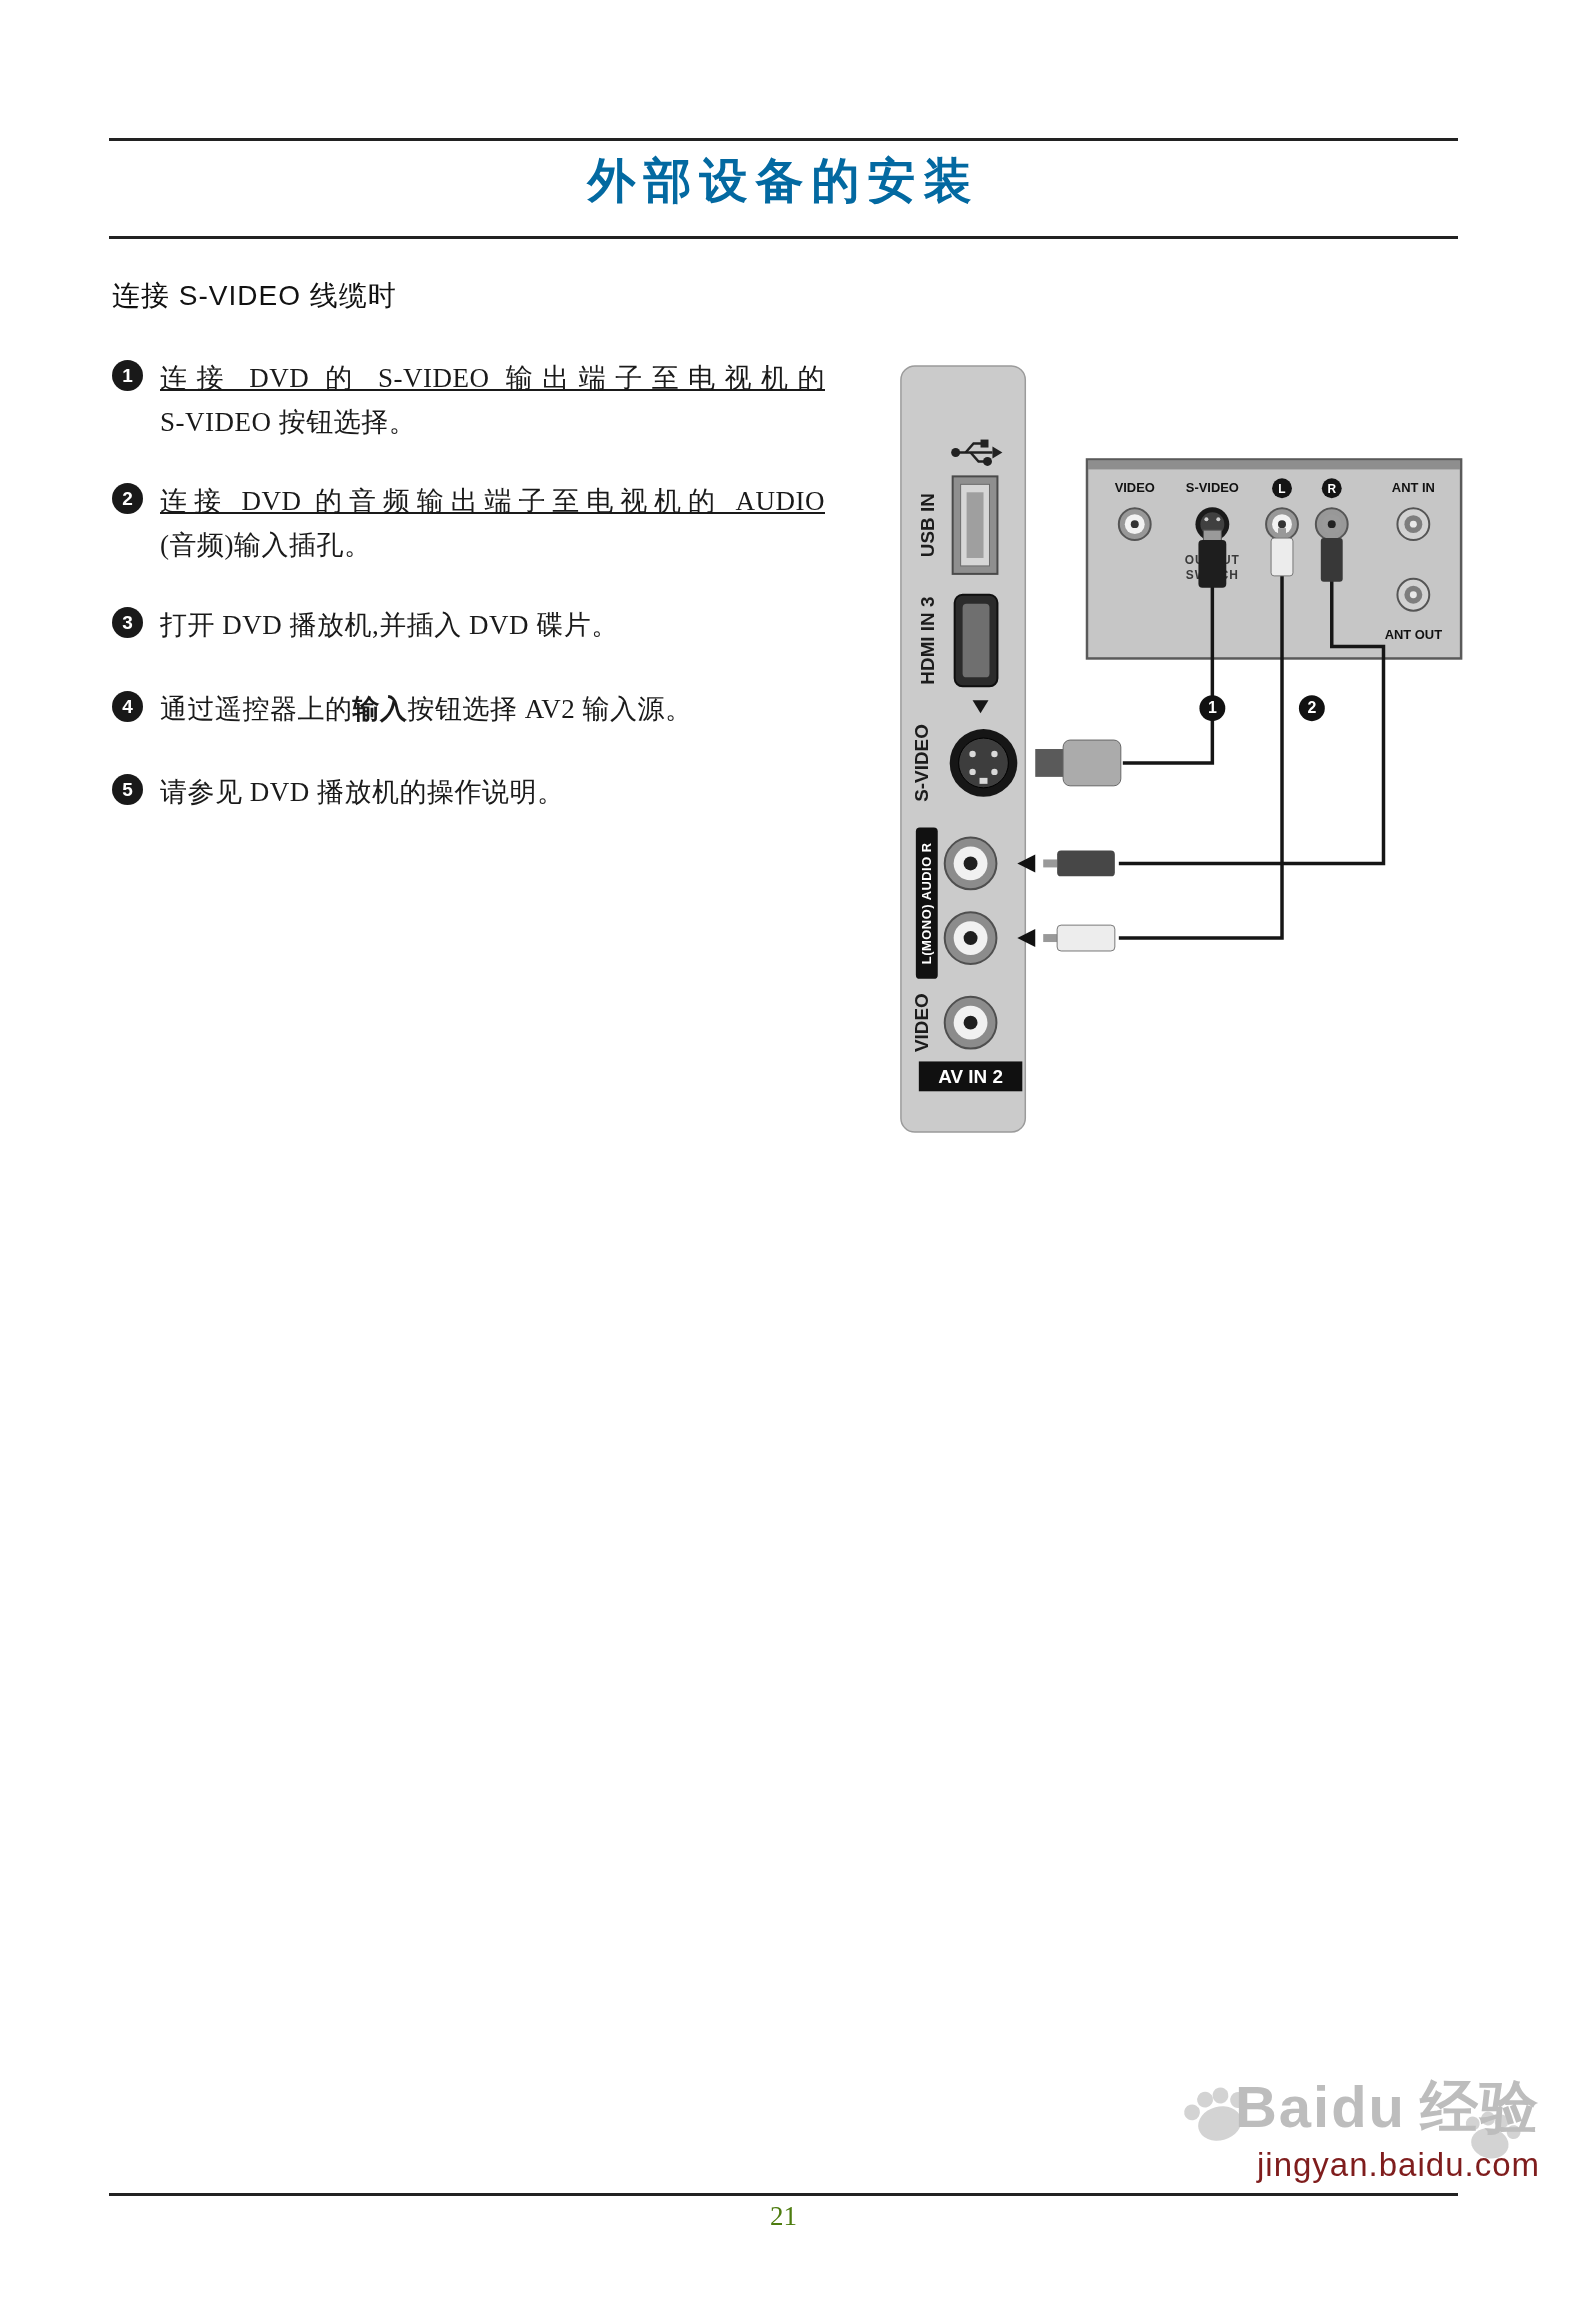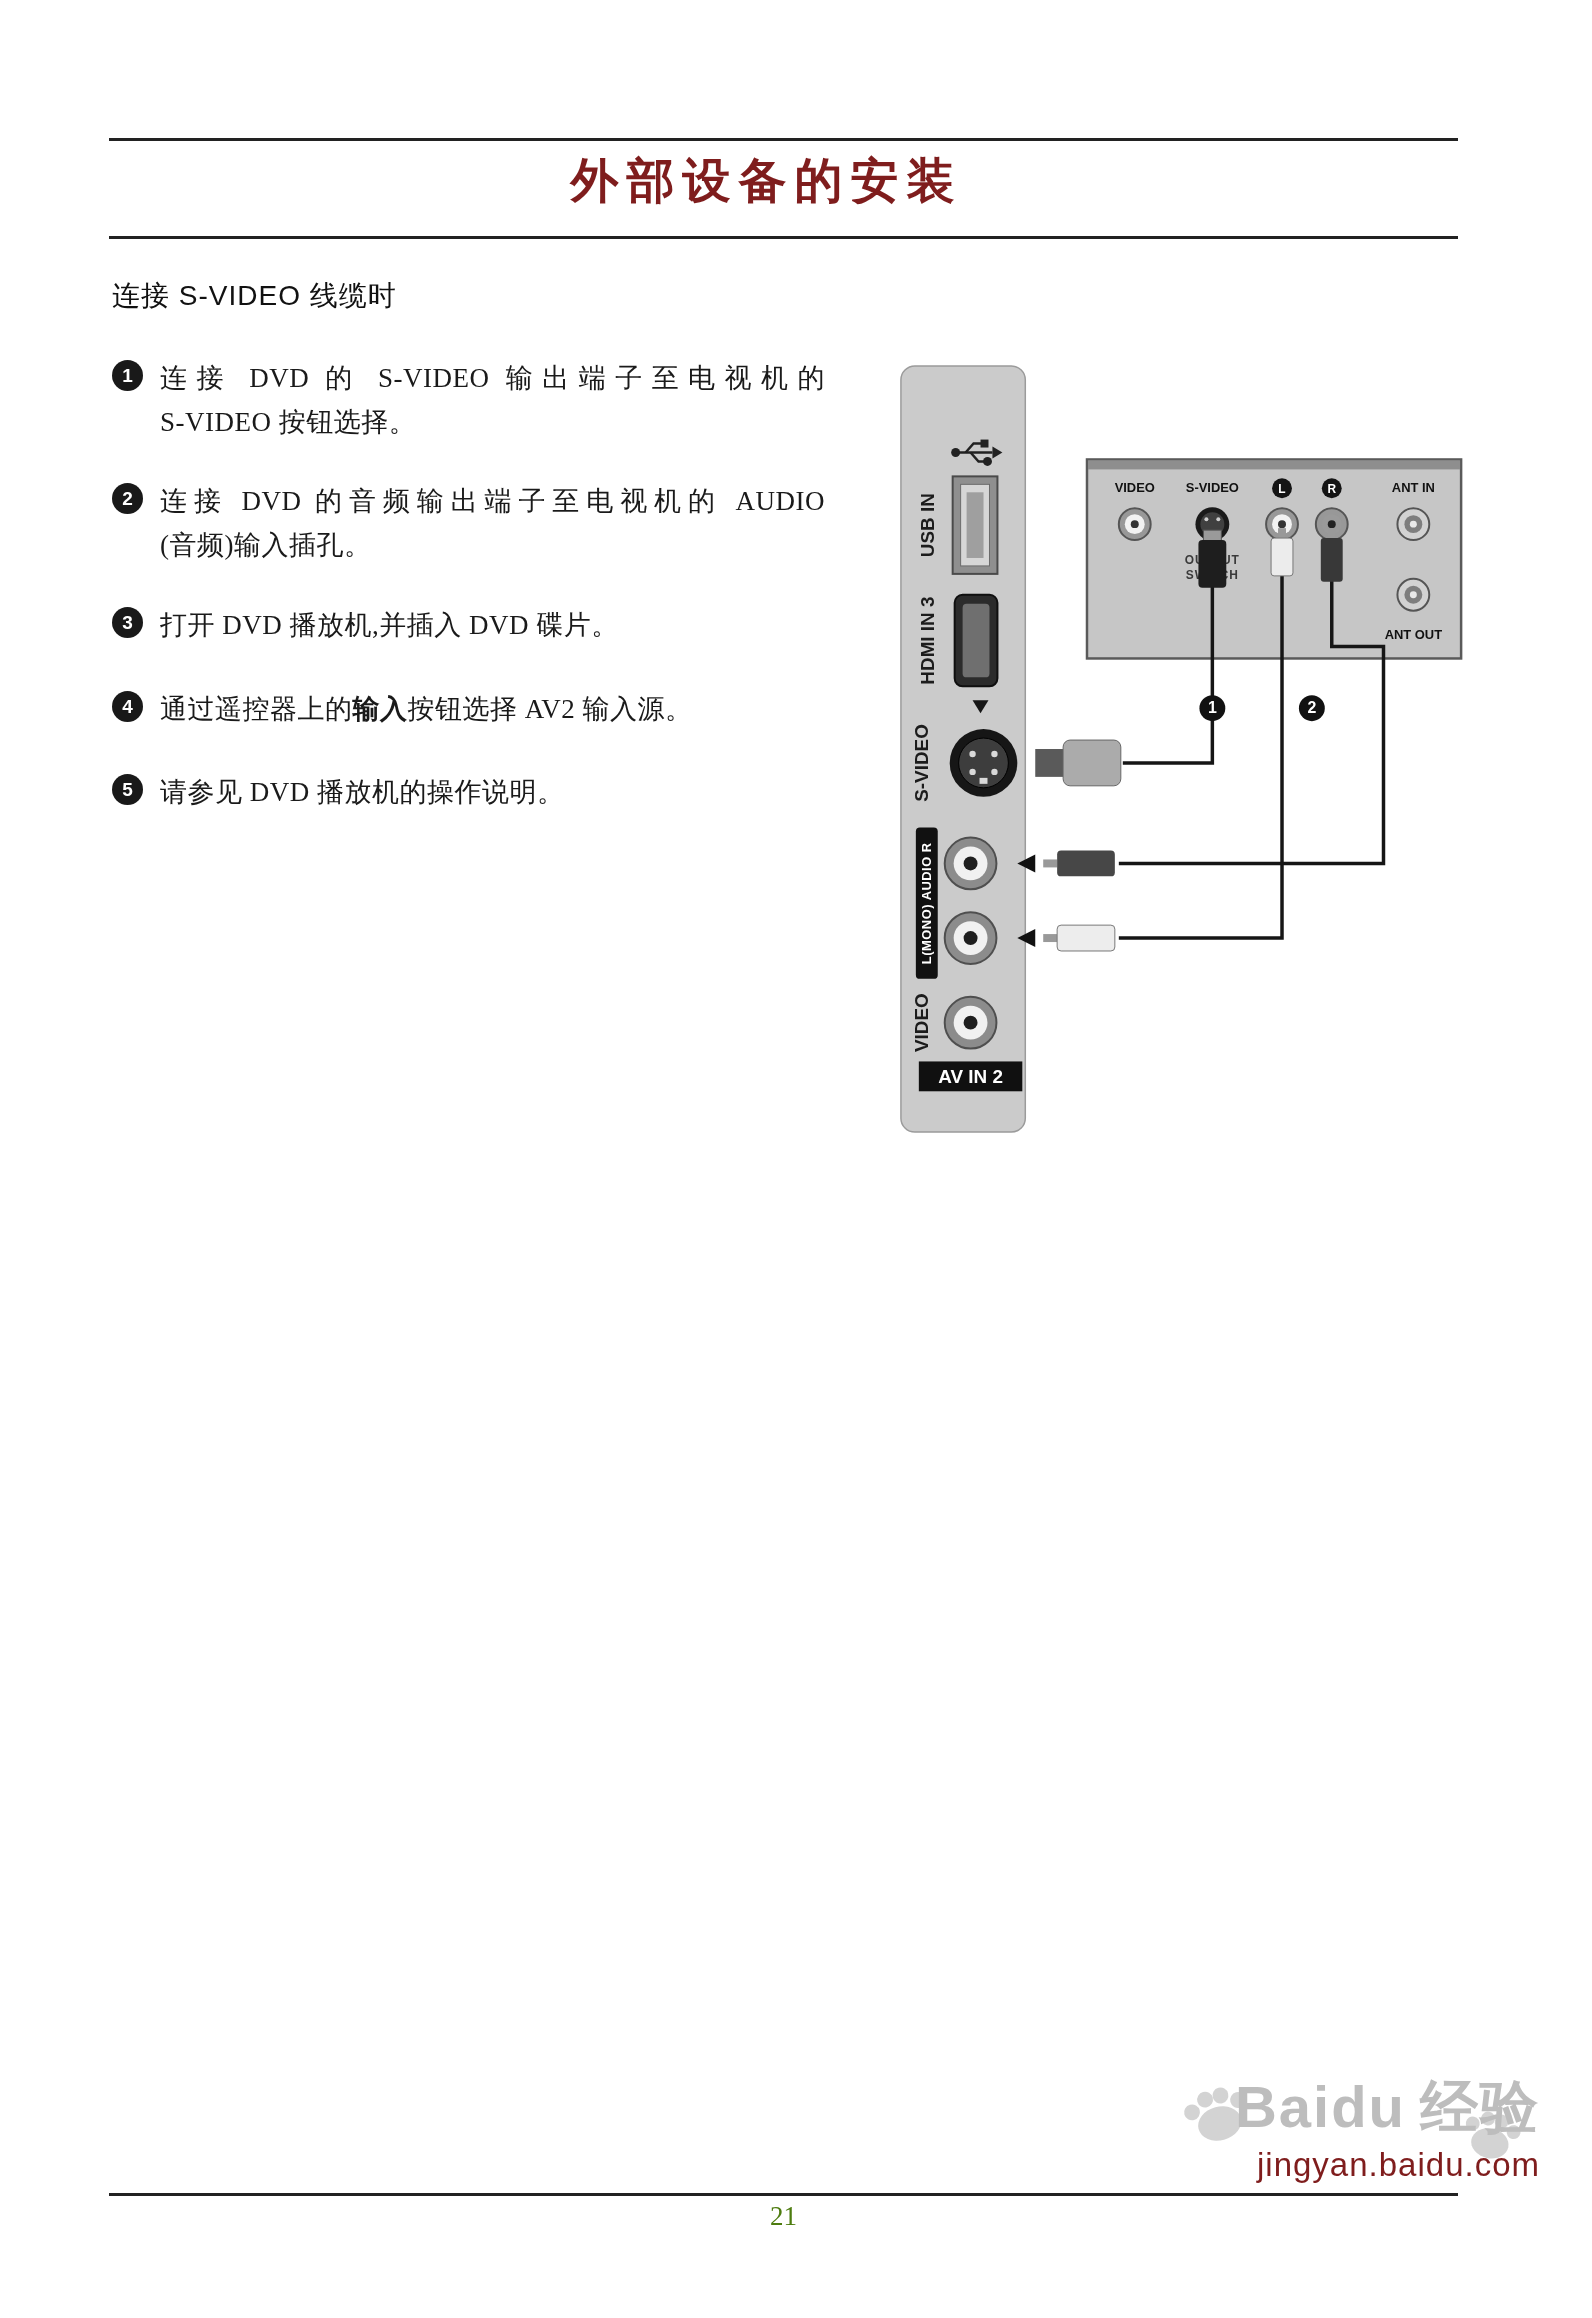--- a/index.html
+++ b/index.html
@@ -2,30 +2,30 @@
 <html><head>
 <meta charset="utf-8">
 <style>
   html,body{margin:0;padding:0;background:#ffffff;}
   .page{position:relative;width:1592px;height:2318px;background:#ffffff;overflow:hidden;
         font-family:"Liberation Serif",serif;color:#1a1a1a;}
   .rule{position:absolute;left:109px;width:1349px;height:3px;background:#222222;}
   #rule-top{top:138px;}
   #rule-title{top:236px;}
   #rule-bottom{top:2193px;}
-  .title{position:absolute;top:149px;left:92px;width:1349px;margin:0;text-align:center;
-         font-family:"Liberation Sans",sans-serif;font-weight:bold;font-size:48px;letter-spacing:8px;color:#7f1d1d;}
+  .title{position:absolute;top:149px;left:109px;width:1349px;margin:0;text-align:center;
+         font-family:"Liberation Sans",sans-serif;font-weight:bold;font-size:48px;letter-spacing:8px;color:#0369a1;}
   .section{position:absolute;top:277px;left:112px;margin:0;
            font-family:"Liberation Sans",sans-serif;font-weight:normal;font-size:28px;letter-spacing:1px;color:#111;}
   .step{position:absolute;left:112px;}
   .badge{position:absolute;left:0;top:4px;width:31px;height:31px;border-radius:50%;
          background:#191919;color:#ffffff;display:flex;align-items:center;justify-content:center;
          font-family:"Liberation Sans",sans-serif;font-weight:bold;font-size:19px;}
   .steptext{margin:0 0 0 48px;width:665px;font-size:27px;line-height:44px;letter-spacing:0.5px;}
-  .spread{text-align:justify;text-align-last:justify;}
+  .spread{text-align:justify;text-align-last:justify;text-decoration:underline;}
   .steptext b{font-family:"Liberation Sans",sans-serif;}
   #step-1{top:356px;} #step-2{top:479px;} #step-3{top:603px;} #step-4{top:687px;} #step-5{top:770px;}
   .diagram{position:absolute;left:876px;top:353px;}
   .tvlabel{font-family:"Liberation Sans",sans-serif;font-weight:bold;font-size:19px;fill:#1c1c1c;text-anchor:middle;}
   .tvlabel-inv{font-family:"Liberation Sans",sans-serif;font-weight:bold;font-size:13px;fill:#ffffff;text-anchor:middle;letter-spacing:0.5px;}
   .avlabel{font-family:"Liberation Sans",sans-serif;font-weight:bold;font-size:19px;fill:#ffffff;text-anchor:middle;}
   .dvdlabel{font-family:"Liberation Sans",sans-serif;font-weight:bold;font-size:13px;fill:#111111;text-anchor:middle;}
   .badge-letter{font-family:"Liberation Sans",sans-serif;font-weight:bold;font-size:12px;fill:#ffffff;text-anchor:middle;}
   .switchlabel{font-family:"Liberation Sans",sans-serif;font-weight:bold;font-size:12px;fill:#3a3a3a;text-anchor:middle;letter-spacing:1px;}
   .callout-num{font-family:"Liberation Sans",sans-serif;font-weight:bold;font-size:16px;fill:#ffffff;text-anchor:middle;}

